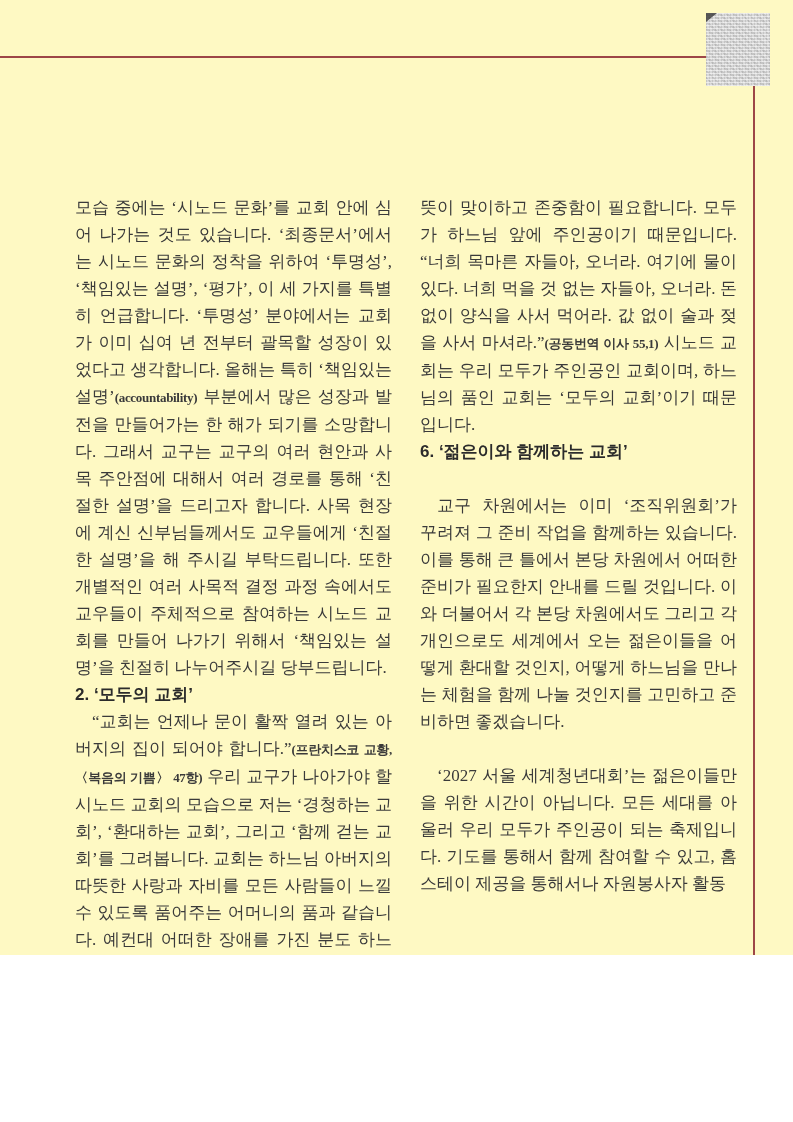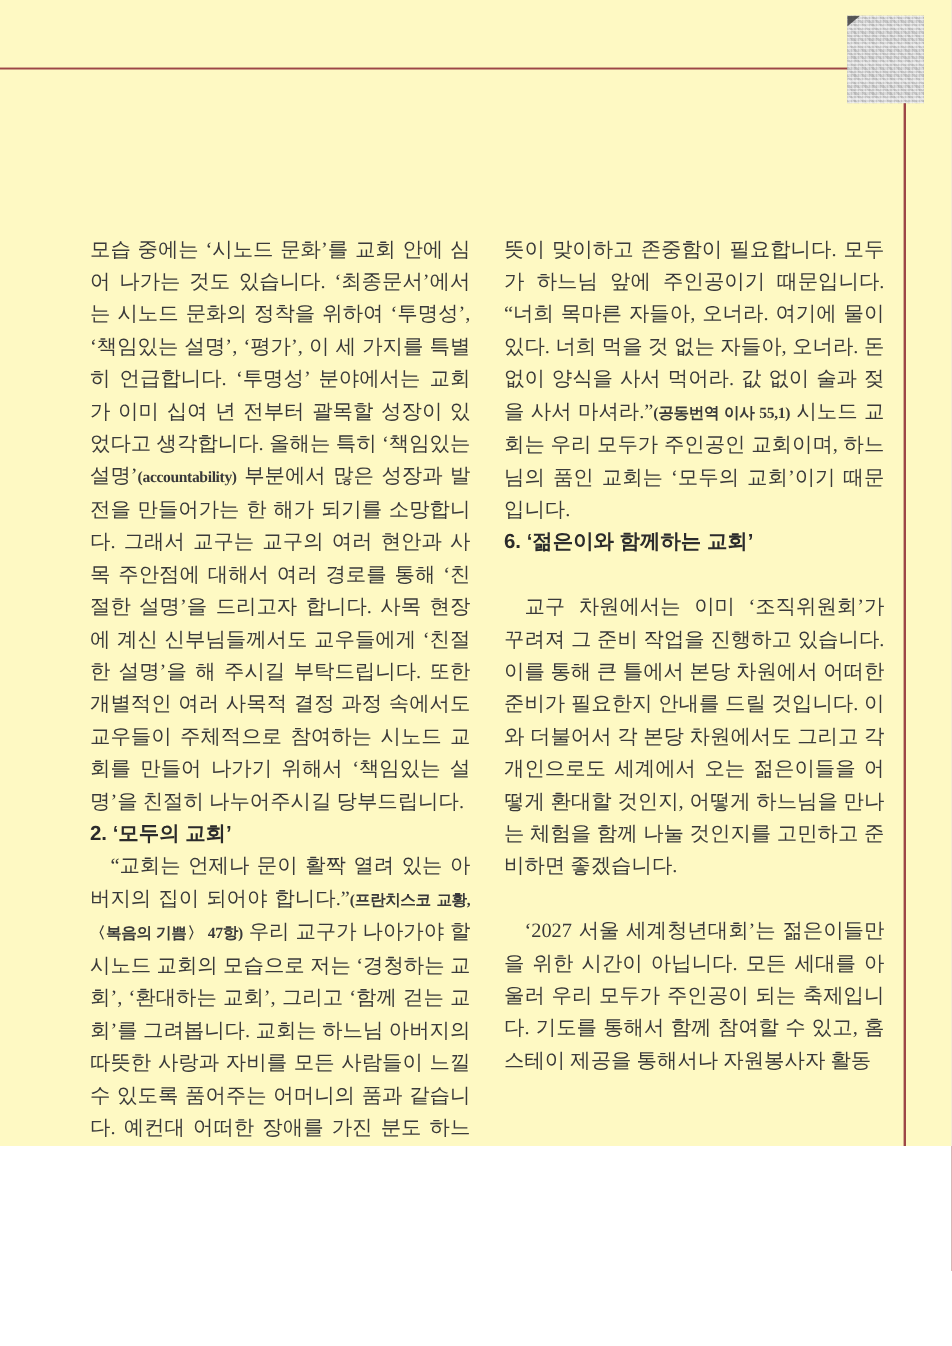--- a/index.html
+++ b/index.html
@@ -104,21 +104,21 @@
 
     <p class="body-p indent"><span>“교회는 언제나 문이 활짝 열려 있는 아버지의 집이 되어야 합니다.”</span><span class="small">(프란치스코 교황, 〈복음의 기쁨〉 47항)</span><span> 우리 교구가 나아가야 할 시노드 교회의 모습으로 저는 ‘경청하는 교회’, ‘환대하는 교회’, 그리고 ‘함께 걷는 교회’를 그려봅니다. 교회는 하느님 아버지의 따뜻한 사랑과 자비를 모든 사람들이 느낄 수 있도록 품어주는 어머니의 품과 같습니다. 예컨대 어떠한 장애를 가진 분도 하느님의 사랑을 체험해 나감에 있어 불편함이 없도록 서로를 더욱 배려하는 교회가 되어야 하며, 더 나아가 이들이 복음의 기쁨을 선포하고 증언하는 ‘선교하는 사도’가 되도록 동반하고 격려하는 교회가 되어야 합니다. 여러 분야의 소외된 분들, 소수자들도 하느님 사랑을 체험함에 배제되지 않도록 따</span></p>
   </div>
 
   <div class="col col-right">
     <p class="body-p"><span>뜻이 맞이하고 존중함이 필요합니다. 모두가 하느님 앞에 주인공이기 때문입니다. “너희 목마른 자들아, 오너라. 여기에 물이 있다. 너희 먹을 것 없는 자들아, 오너라. 돈 없이 양식을 사서 먹어라. 값 없이 술과 젖을 사서 마셔라.”</span><span class="small">(공동번역 이사 55,1)</span><span> 시노드 교회는 우리 모두가 주인공인 교회이며, 하느님의 품인 교회는 ‘모두의 교회’이기 때문입니다.</span></p>
 
     <p class="sec-heading heading-right">6. ‘젊은이와 함께하는 교회’</p>
 
 
-    <p class="body-p indent gap1">교구 차원에서는 이미 ‘조직위원회’가 꾸려져 그 준비 작업을 진행하고 있습니다. 이를 통해 큰 틀에서 본당 차원에서 어떠한 준비가 필요한지 안내를 드릴 것입니다. 이와 더불어서 각 본당 차원에서도 그리고 각 개인으로도 세계에서 오는 젊은이들을 어떻게 환대할 것인지, 어떻게 하느님을 만나는 체험을 함께 나눌 것인지를 고민하고 준비하면 좋겠습니다.</p>
+    <p class="body-p indent gap1">교구 차원에서는 이미 ‘조직위원회’가 꾸려져 그 준비 작업을 함께하는 있습니다. 이를 통해 큰 틀에서 본당 차원에서 어떠한 준비가 필요한지 안내를 드릴 것입니다. 이와 더불어서 각 본당 차원에서도 그리고 각 개인으로도 세계에서 오는 젊은이들을 어떻게 환대할 것인지, 어떻게 하느님을 만나는 체험을 함께 나눌 것인지를 고민하고 준비하면 좋겠습니다.</p>
 
     <p class="body-p indent gap1">‘2027 서울 세계청년대회’는 젊은이들만을 위한 시간이 아닙니다. 모든 세대를 아울러 우리 모두가 주인공이 되는 축제입니다. 기도를 통해서 함께 참여할 수 있고, 홈스테이 제공을 통해서나 자원봉사자 활동</p>
   </div>
 
   <div class="footer">
     <span class="footer-date">2025년 11월 30일</span>
     <span class="footer-page">7</span>
   </div>
 
 </div>

